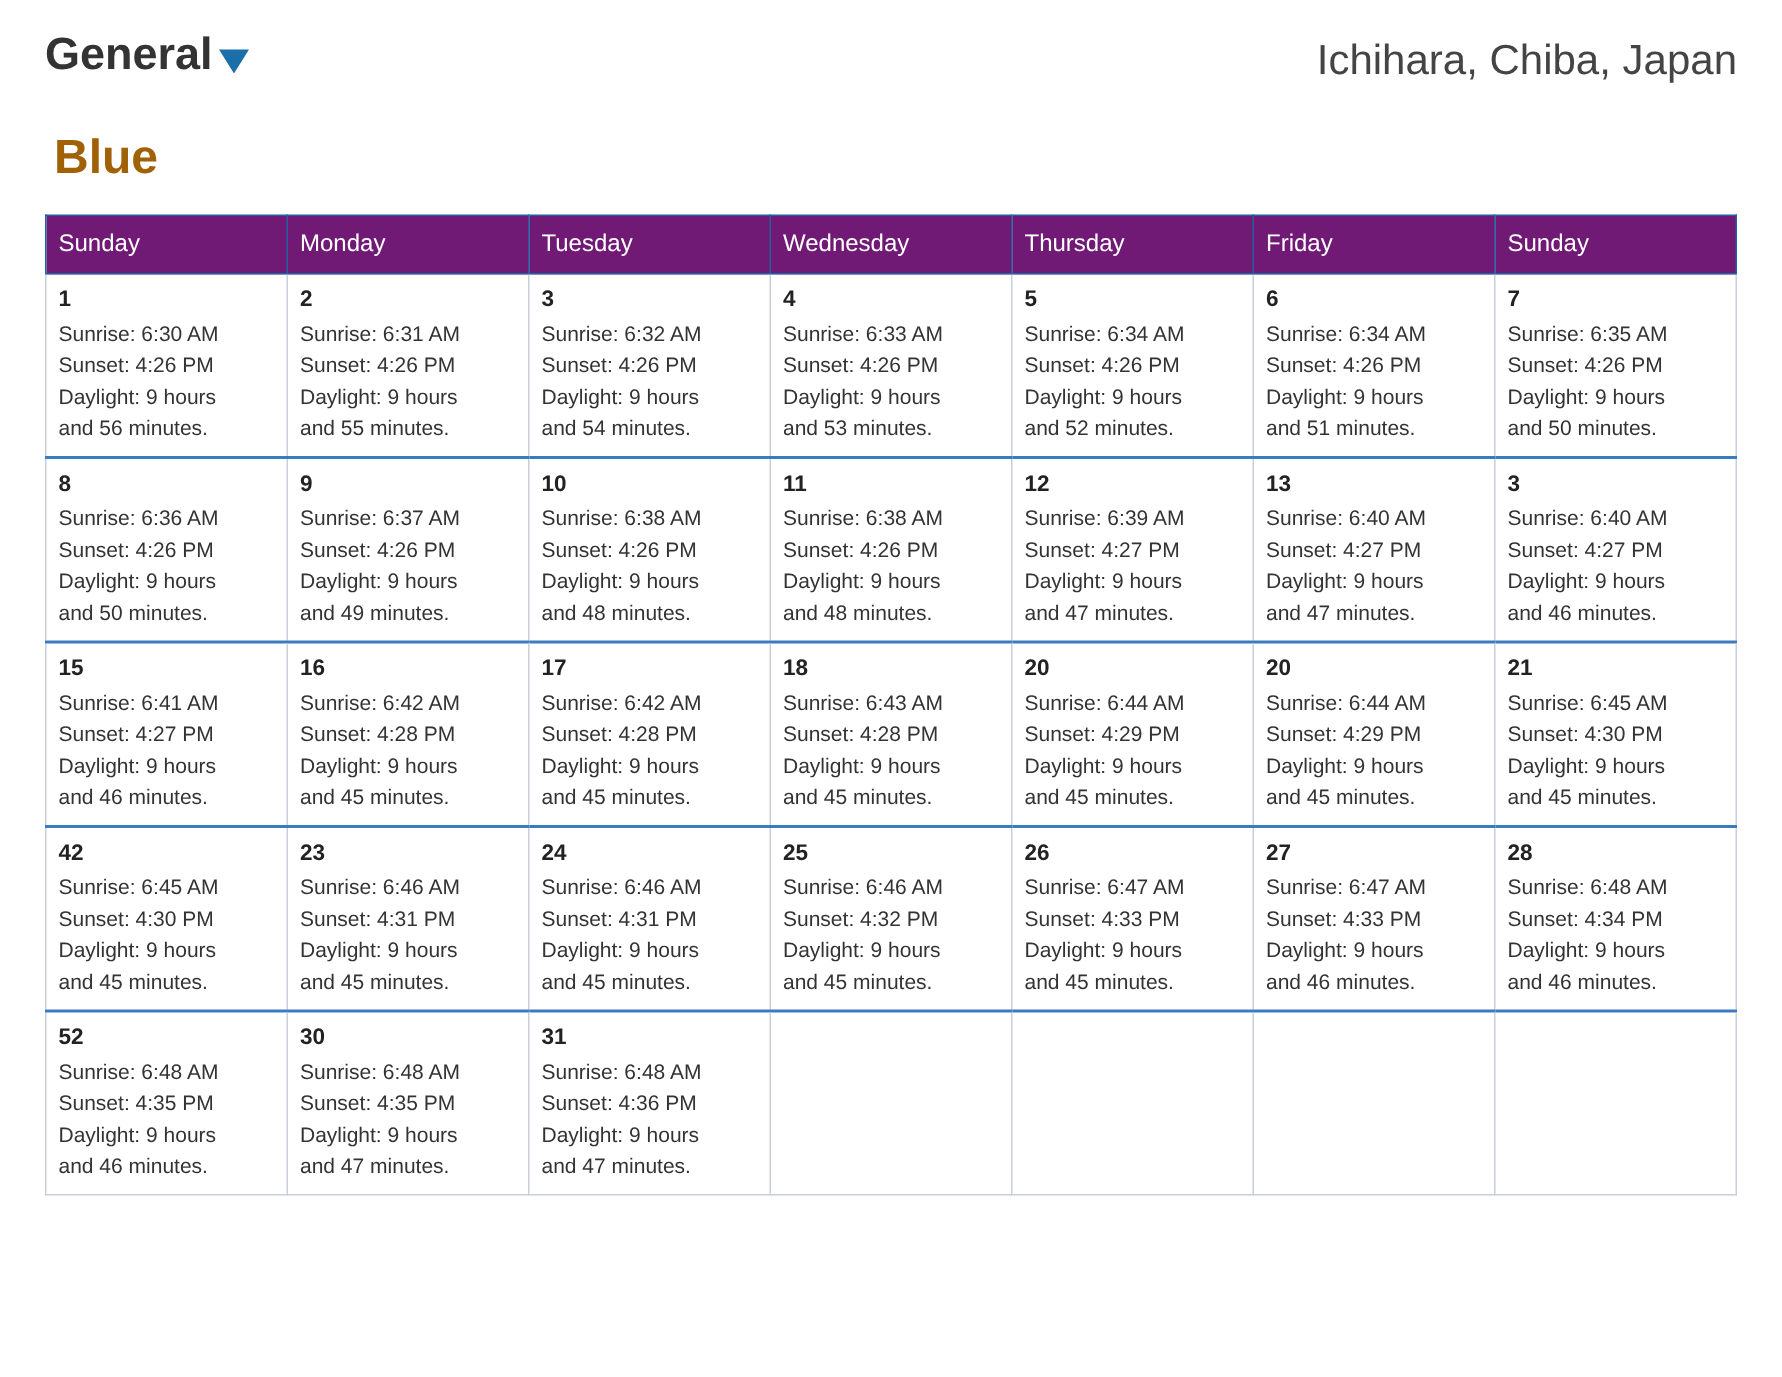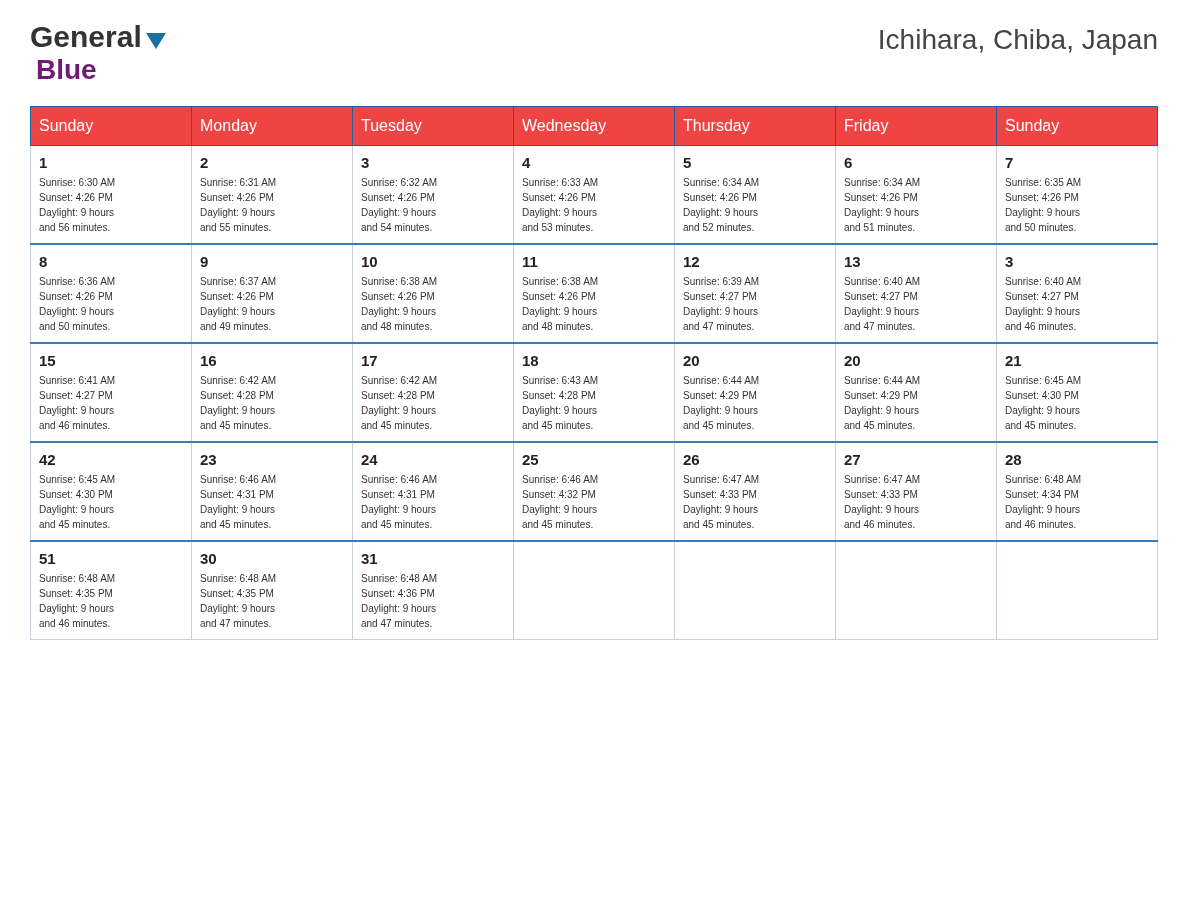--- a/index.html
+++ b/index.html
@@ -13,24 +13,25 @@
     .header {
       display: flex;
       justify-content: space-between;
       align-items: flex-start;
       margin-bottom: 20px;
     }
     .logo {
       display: flex;
       flex-direction: column;
       align-items: flex-start;
+      gap: 32px;
     }
     .logo-blue {
-      color: #701a75;
-      font-size: 28px;
+      color: #a16207;
+      font-size: 32px;
       font-weight: bold;
       margin-left: 2px;
     }
     .title-area {
       text-align: right;
     }
     .month-title {
       font-size: 52px;
       font-weight: bold;
       color: #222;
@@ -40,21 +41,21 @@
       font-size: 28px;
       color: #444;
       margin-top: 4px;
     }
     .calendar {
       width: 100%;
       border-collapse: collapse;
       border: 1px solid #b0b8c8;
     }
     .calendar th {
-      background-color: #ef4444;
+      background-color: #701a75;
       color: #fff;
       padding: 10px 8px;
       font-size: 16px;
       font-weight: normal;
       text-align: left;
       border: 1px solid #2060a0;
     }
     .calendar td {
       vertical-align: top;
       padding: 8px;
@@ -66,21 +67,21 @@
       background: #fff;
     }
     .day-number {
       font-size: 15px;
       font-weight: bold;
       color: #222;
       margin-bottom: 4px;
       display: block;
     }
     .day-info {
-      font-size: 10px;
+      font-size: 14px;
       line-height: 1.5;
       color: #333;
     }
     .calendar tr td {
       border-top: 2px solid #3a7cc0;
     }
     .calendar tr:first-child td {
       border-top: none;
     }
     .empty-cell {
@@ -246,21 +247,21 @@
           <span class="day-number">27</span>
 <div class="day-info">Sunrise: 6:47 AM<br>Sunset: 4:33 PM<br>Daylight: 9 hours<br>and 46 minutes.</div>
         </td>
         <td>
           <span class="day-number">28</span>
 <div class="day-info">Sunrise: 6:48 AM<br>Sunset: 4:34 PM<br>Daylight: 9 hours<br>and 46 minutes.</div>
         </td>
       </tr>
       <tr>
         <td>
-          <span class="day-number">51</span>
+          <span class="day-number">52</span>
 <div class="day-info">Sunrise: 6:48 AM<br>Sunset: 4:35 PM<br>Daylight: 9 hours<br>and 46 minutes.</div>
         </td>
         <td>
           <span class="day-number">30</span>
 <div class="day-info">Sunrise: 6:48 AM<br>Sunset: 4:35 PM<br>Daylight: 9 hours<br>and 47 minutes.</div>
         </td>
         <td>
           <span class="day-number">31</span>
 <div class="day-info">Sunrise: 6:48 AM<br>Sunset: 4:36 PM<br>Daylight: 9 hours<br>and 47 minutes.</div>
         </td>

